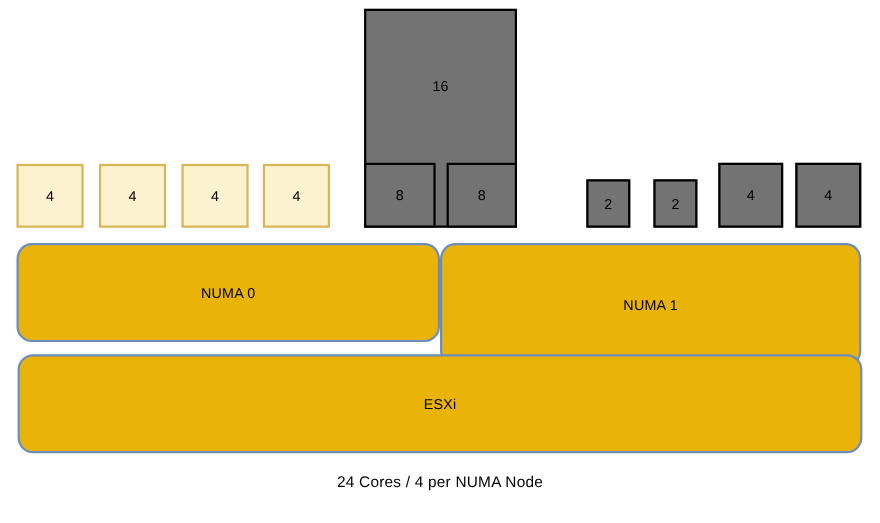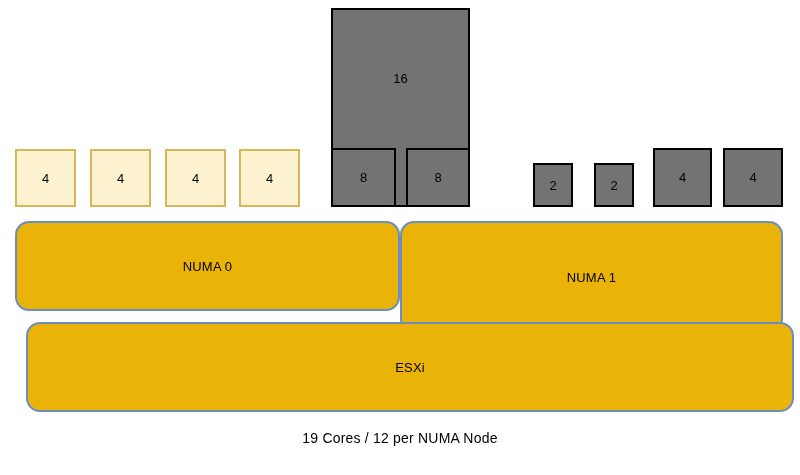--- a/index.html
+++ b/index.html
@@ -105,19 +105,19 @@
     <span>4</span>
   </div>
 
   <div class="layer-box" style="left:15px; top:221px; width:385px; height:90px;">
     <span>NUMA 0</span>
   </div>
   <div class="layer-box" style="left:400px; top:221px; width:383px; height:112px;">
     <span>NUMA 1</span>
   </div>
 
-  <div class="layer-box" style="left:26px; top:322px; width:768px; height:90px;">
+  <div class="layer-box" style="left:16px; top:322px; width:768px; height:90px;">
     <span>ESXi</span>
   </div>
 
-  <div class="caption" style="left:0; top:430px;">19 Cores / 12 per NUMA Node</div>
+  <div class="caption" style="left:0; top:430px;">24 Cores / 4 per NUMA Node</div>
 
 </div>
 
 </body></html>

